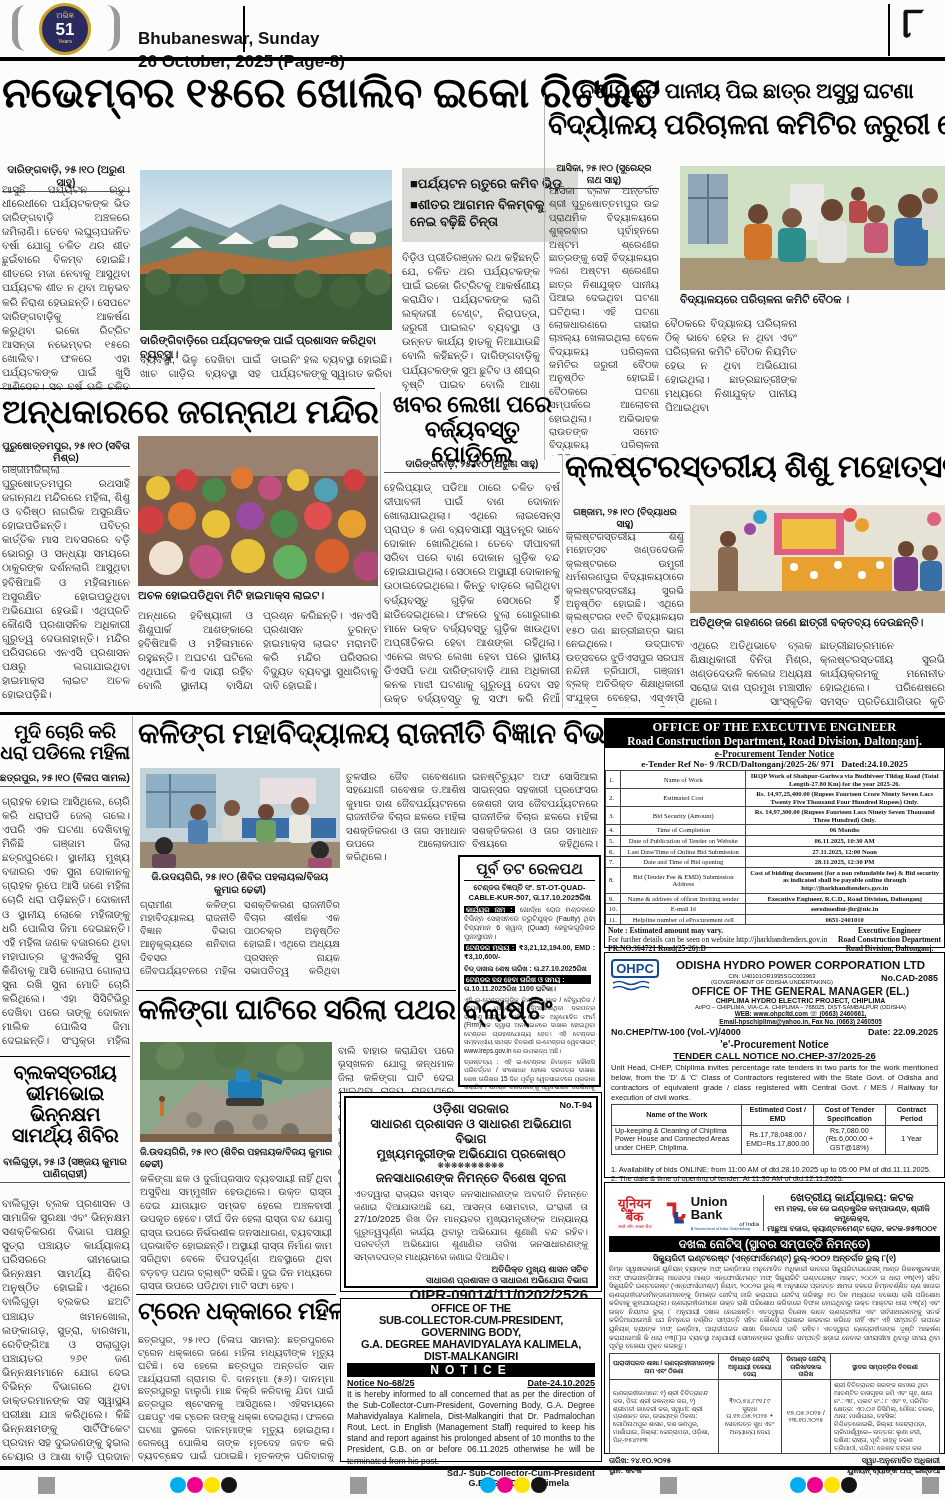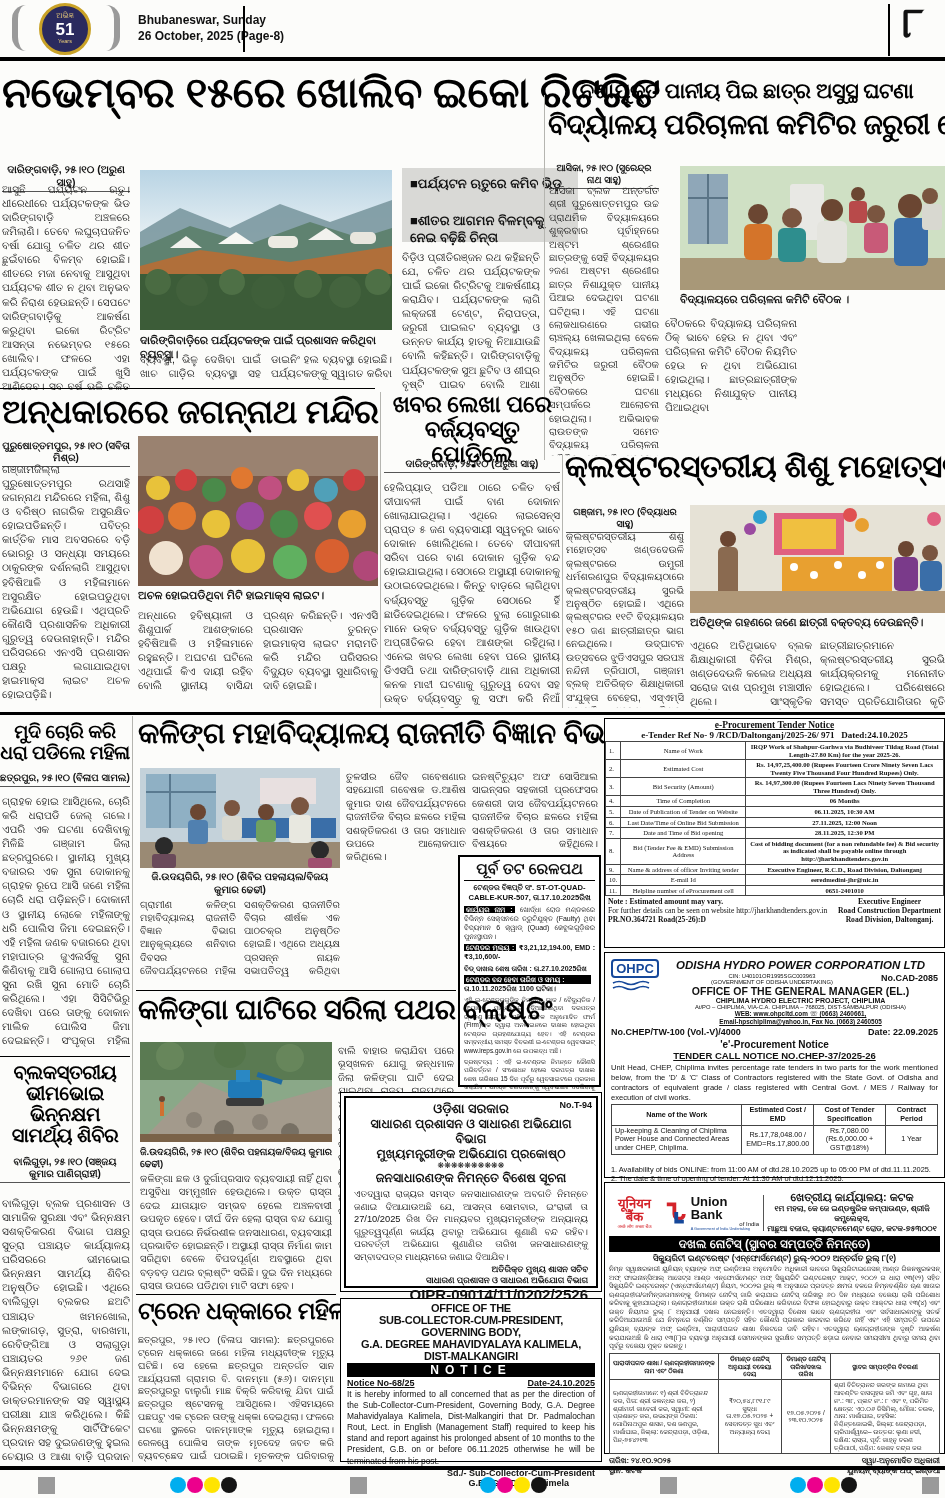--- a/index.html
+++ b/index.html
@@ -34,21 +34,21 @@
 
   <div class="abs" style="left:10px;top:3px;width:112px;height:52px;">
     <div class="abs" style="left:2px;top:2px;width:20px;height:46px;border-left:6px solid #9a9a9a;border-radius:14px 0 0 14px;"></div>
     <div class="abs" style="right:2px;top:2px;width:20px;height:46px;border-right:6px solid #9a9a9a;border-radius:0 14px 14px 0;"></div>
     <div class="abs" style="left:29px;top:0;width:52px;height:52px;border-radius:50%;background:#2a2a5e;border:3px solid #c9a227;box-sizing:border-box;text-align:center;">
       <div style="font-size:8px;color:#f0d27a;margin-top:5px;">ଅଭିଜ୍ଞ</div>
       <div style="font-size:17px;font-weight:bold;color:#fff;line-height:1;">51</div>
       <div style="font-size:5.5px;color:#f0d27a;">Years</div>
     </div>
   </div>
-  <div class="abs b" style="left:138px;top:12px;font-size:12px;line-height:1.35;">
+  <div class="abs b" style="left:138px;top:28px;font-size:17px;line-height:1.35;">
     <div>Bhubaneswar, Sunday</div>
     <div>26 October, 2025  (Page-8)</div>
   </div>
   <div class="abs" style="left:243px;top:6px;width:2px;height:46px;background:#000;"></div>
   <div class="abs" style="left:888px;top:4px;width:2px;height:52px;background:#000;"></div>
   <div class="abs b" style="left:902px;top:2px;font-size:42px;line-height:1;">୮</div>
   <div class="hrule" style="left:0;top:57px;width:945px;height:4px;"></div>
 
   <div class="abs headline" style="left:2px;top:70px;width:600px;font-size:42px;white-space:nowrap;">ନଭେମ୍ବର ୧୫ରେ ଖୋଲିବ ଇକୋ ରିଟ୍ରିଟ</div>
 
@@ -80,21 +80,21 @@
       <circle cx="168" cy="114" r="14" fill="#4a6b42"></circle>
         <circle cx="205" cy="122" r="16" fill="#44643e"></circle>
       <circle cx="238" cy="112" r="13" fill="#4e7046"></circle>
     </svg>
   </div>
   <div class="abs caption" style="left:140px;top:334px;width:252px;">ଦାରିଙ୍ଗିବାଡ଼ିରେ ପର୍ଯ୍ୟଟକଙ୍କ ପାଇଁ ପ୍ରଶାସନ କରିଥିବା ବ୍ୟବସ୍ଥା।</div>
   <div class="abs body-text j" style="left:140px;top:352px;width:252px;height:40px;column-count:2;column-gap:10px;overflow:hidden;">ବ୍ୟବସ୍ଥା, ଭିଳୁ ଦେଖିବା ପାଇଁ ଖାଚ ଗାଡ଼ିର ବ୍ୟବସ୍ଥା ସହ ଡାଇନିଂ ହଲ ବ୍ୟବସ୍ଥା ହୋଇଛି। ପର୍ଯ୍ୟଟକଙ୍କୁ ସ୍ୱାଗତ କରିବା ବ୍ୟବସ୍ଥା ସହ ବିଭିନ୍ନ ପର୍ଯ୍ୟଟନକ୍ଷେତ୍ର ବୁଲାଇବା ବ୍ୟବସ୍ଥାର ପ୍ରସ୍ତୁତି ଚାଲିଛି। ଇକୋ ରିଟ୍ରିଟରେ ତମ୍ବୁ ପକାଯିବା ସହ ସଜସଜା ଚାଲିଛି। ଇକୋ ରିଟ୍ରିଟର ଅଧ୍ୟକ୍ଷ ତଥା ଦାରିଙ୍ଗବାଡ଼ି</div>
 
   <div class="abs grey-box" style="left:402px;top:168px;width:176px;height:74px;padding:8px 8px;box-sizing:border-box;">
     <div class="b" style="font-size:13px;line-height:1.3;"><span>■</span><span>ପର୍ଯ୍ୟଟନ ଋତୁରେ କମିବ ଭିଡ଼</span></div>
-    <div class="b" style="font-size:13px;line-height:1.3;margin-top:20px;"><span>■</span><span>ଶୀତର ଆଗମନ ବିଳମ୍ବକୁ ନେଇ ବଢ଼ିଛି ଚିନ୍ତା</span></div>
+    <div class="b" style="font-size:13px;line-height:1.3;margin-top:4px;"><span>■</span><span>ଶୀତର ଆଗମନ ବିଳମ୍ବକୁ ନେଇ ବଢ଼ିଛି ଚିନ୍ତା</span></div>
   </div>
   <div class="abs body-text j" style="left:402px;top:250px;width:138px;height:142px;overflow:hidden;">ବିଡ଼ିଓ ପ୍ରୀତିରଞ୍ଜନ ରଥ କହିଛନ୍ତି ଯେ, ଚଳିତ ଥର ପର୍ଯ୍ୟଟକଙ୍କ ପାଇଁ ଇକୋ ରିଟ୍ରିଟକୁ ଆକର୍ଷଣୀୟ କରାଯିବ। ପର୍ଯ୍ୟଟକଙ୍କ ଲାଗି ଲକ୍ଜରୀ ଟେଣ୍ଟ, ନିରାପତ୍ତା, ଜରୁରୀ ପାଇଲଟ ବ୍ୟବସ୍ଥା ଓ ଉନ୍ନତ କାର୍ଯ୍ୟ ହାତକୁ ନିଆଯାଉଛି ବୋଲି କହିଛନ୍ତି। ଦାରିଙ୍ଗବାଡ଼ିକୁ ପର୍ଯ୍ୟଟକଙ୍କ ସୁଅ ଛୁଟିବ ଓ ଶୀଘ୍ର ବୃଷ୍ଟି ପାଇବ ବୋଲି ଆଶା କରାଯାଉଛି।</div>
 
   <div class="vrule" style="left:544px;top:95px;height:365px;"></div>
 
   <div class="abs headline c" style="left:548px;top:80px;width:397px;font-size:21px;">ନିଶାଯୁକ୍ତ ପାନୀୟ ପିଇ ଛାତ୍ର ଅସୁସ୍ଥ ଘଟଣା</div>
   <div class="abs headline c" style="left:548px;top:110px;width:397px;font-size:28px;white-space:nowrap;">ବିଦ୍ୟାଳୟ ପରିଚାଳନା କମିଟିର ଜରୁରୀ ବୈଠକ</div>
 
   <div class="abs dateline" style="left:549px;top:162px;width:110px;font-size:9.5px;">ଆସିକା, ୨୫।୧୦ (ସୁରେନ୍ଦ୍ର ନାଥ ସାହୁ)</div>
   <div class="abs body-text j" style="left:549px;top:184px;width:110px;height:272px;font-size:10px;overflow:hidden;">ଆସିକା ବ୍ଲକ ଅନ୍ତର୍ଗତ ଶ୍ରୀ ପୁରୁଷୋତ୍ତମପୁର ଉଚ୍ଚ ପ୍ରାଥମିକ ବିଦ୍ୟାଳୟରେ ଶୁକ୍ରବାର ପୂର୍ବାହ୍ନରେ ଅଷ୍ଟମ ଶ୍ରେଣୀର ଛାତ୍ରଙ୍କୁ ସେହି ବିଦ୍ୟାଳୟର ୨ଜଣ ଅଷ୍ଟମ ଶ୍ରେଣୀର ଛାତ୍ର ନିଶାଯୁକ୍ତ ପାନୀୟ ପିଆଇ ଦେଇଥିବା ଘଟଣା ଘଟିଥିଲା। ଏହି ଘଟଣା ଲୋକଧାରଣରେ ଗଭୀର ଚାଞ୍ଚଲ୍ୟ ଖେଳାଇଥିଲା ବେଳେ ବିଦ୍ୟାଳୟ ପରିଚାଳନା କମିଟିର ଜରୁରୀ ବୈଠକ ଅନୁଷ୍ଠିତ ହୋଇଛି। ବୈଠକରେ ଘଟଣା ସମ୍ପର୍କରେ ଆଲୋଚନା ହୋଇଥିଲା। ଅଭିଭାବକ ରାଉତଙ୍କ ସମେତ ବିଦ୍ୟାଳୟ ପରିଚାଳନା କମିଟିର ସଭାପତି ସନ୍ତୋଷ ବେହେରା, ବହୁ ଅଭିଭାବକ, ଗ୍ରାମବାସୀ ଓ ବିଦ୍ୟାଳୟର ଶିକ୍ଷୟିତ୍ରୀ ଉପସ୍ଥିତ ଥିଲେ।</div>
@@ -205,21 +205,21 @@
 
   <div class="hrule" style="left:0;top:712px;width:945px;height:3px;"></div>
 
   <div class="abs headline c" style="left:0;top:722px;width:130px;font-size:19px;">ମୁଦି ଚୋରି କରି ଧରା ପଡିଲେ ମହିଳା</div>
   <div class="abs dateline" style="left:0;top:772px;width:130px;font-size:10px;">ଛତ୍ରପୁର, ୨୫।୧୦ (ବିଳାପ ସାମଲ)</div>
   <div class="abs body-text j" style="left:2px;top:794px;width:128px;height:254px;overflow:hidden;">ଗ୍ରାହକ ହୋଇ ଆସିଥିଲେ, ଚୋରି କରି ଧରାପଡି ଜେଲ୍ ଗଲେ। ଏପରି ଏକ ଘଟଣା ଦେଖିବାକୁ ମିଳିଛି ଗଞ୍ଜାମ ଜିଲା ଛତ୍ରପୁରରେ। ସ୍ଥାନୀୟ ମୁଖ୍ୟ ବଜାରର ଏକ ସୁନା ଦୋକାନକୁ ଗ୍ରାହକ ରୂପେ ଆସି ଜଣେ ମହିଳା ଚୋରି ଧରା ପଡ଼ିଛନ୍ତି। ଦୋକାନୀ ଓ ସ୍ଥାନୀୟ ଲୋକେ ମହିଳାଙ୍କୁ ଧରି ପୋଲିସ ଜିମା ଦେଇଛନ୍ତି। ଏହି ମହିଳା ଜଣକ ବଜାରରେ ଥିବା ମହାପାତ୍ର ଜୁଏଲର୍ସକୁ ସୁନା କିଣିବାକୁ ଆସି ଗୋଲାପ ଗୋଲାପ ସୁନା ରଖି ସୁନା ମୋତି ଚୋରି କରିଥିଲେ। ଏହା ସିସିଟିଭିରୁ ଦେଖିବା ପରେ ତାଙ୍କୁ ଦୋକାନ ମାଲିକ ପୋଲିସ ଜିମା ଦେଇଛନ୍ତି। ସଂପୃକ୍ତା ମହିଳା ଜଣକ ଗଞ୍ଜାମ ଥାନା ଅଞ୍ଚଳର ବୋଲି ଜଣାପଡିଛି। ସେ ଉକ୍ତ ସୁନା ଦୋକାନକୁ ୪ ଥର ଆସିଥିବା ଜଣାପଡିଛି। ତେବେ ଏନେଇ ଥାନାରେ କୌଣସି ଅଭିଯୋଗ ହୋଇନାହିଁ।</div>
 
   <div class="hrule" style="left:0;top:1056px;width:130px;height:1px;"></div>
 
   <div class="abs headline c" style="left:0;top:1062px;width:130px;font-size:19.5px;">ବ୍ଲକସ୍ତରୀୟ ଭୀମଭୋଇ ଭିନ୍ନକ୍ଷମ ସାମର୍ଥ୍ୟ ଶିବିର</div>
-  <div class="abs dateline" style="left:0;top:1156px;width:130px;font-size:10px;white-space:pre-line;">ବାଲିଗୁଡ଼ା, ୨୫।୧୦ (ସଞ୍ଜୟ କୁମାର ପାଣିଗ୍ରାହୀ)</div>
+  <div class="abs dateline" style="left:0;top:1156px;width:130px;font-size:10px;white-space:pre-line;">ବାଲିଗୁଡ଼ା, ୨୫।3 (ସଞ୍ଜୟ କୁମାର ପାଣିଗ୍ରାହୀ)</div>
   <div class="abs body-text j" style="left:2px;top:1196px;width:128px;height:266px;overflow:hidden;">ବାଲିଗୁଡ଼ା ବ୍ଲକ ପ୍ରଶାସନ ଓ ସାମାଜିକ ସୁରକ୍ଷା ଏବଂ ଭିନ୍ନକ୍ଷମ ସଶକ୍ତିକରଣ ବିଭାଗ ପକ୍ଷରୁ ସୁତ୍ରା ପଞ୍ଚାୟତ କାର୍ଯ୍ୟାଳୟ ପରିସରରେ ଭୀମଭୋଇ ଭିନ୍ନକ୍ଷମ ସାମର୍ଥ୍ୟ ଶିବିର ଅନୁଷ୍ଠିତ ହୋଇଛି। ଏଥିରେ ବାଲିଗୁଡ଼ା ବ୍ଲକର ଛଅଟି ପଞ୍ଚାୟତ ଖମନଖୋଲ, ଲଙ୍କାଗଡ଼, ସୁତ୍ରା, ବାରଖମା, ରେବିଙ୍ଗିଆ ଓ ସଲାଗୁଡ଼ା ପଞ୍ଚାୟତର ୨୬୧ ଜଣ ଭିନ୍ନକ୍ଷମମାନେ ଯୋଗ ଦେଇ ବିଭିନ୍ନ ବିଭାଗରେ ଥିବା ଡାକ୍ତରମାନଙ୍କ ସହ ସ୍ୱାସ୍ଥ୍ୟ ପରୀକ୍ଷା ଯାଞ୍ଚ କରିଥିଲେ। କିଛି ଭିନ୍ନକ୍ଷମଙ୍କୁ ସାର୍ଟିଫିକେଟ ପ୍ରଦାନ ସହ ଦୁଇଜଣଙ୍କୁ ହୁଇଲ ଚେୟାର ଓ ଆଶା ବାଡ଼ି ପ୍ରଦାନ କରାଯାଇଥିଲା। ଏହି ଶିବିରରେ କନ୍ଧମାଳ ଜିଲା ମଙ୍ଗଳ ସମାଜ ସୁରକ୍ଷା ବିଭାଗ ଅଧିକାରୀ, ବାଲିଗୁଡ଼ା ଗୋଷ୍ଠୀ ଉନ୍ନୟନ ଅଧିକାରୀ, ଅତିରିକ୍ତ ଗୋଷ୍ଠୀ ଉନ୍ନୟନ ଅଧିକାରୀଙ୍କ ସମେତ ବାଲିଗୁଡ଼ା ବ୍ଲକ ପ୍ରଶାସନ ଓ ସମସ୍ତ ଅଧିକାରୀ ମାନେ ଯୋଗଦେଇ ପରିଚାଳନାରେ ସହଯୋଗ କରିଥିଲେ।</div>
 
   <div class="vrule" style="left:132px;top:716px;height:746px;"></div>
 
   <div class="abs headline" style="left:138px;top:718px;width:462px;font-size:29px;white-space:nowrap;">କଳିଙ୍ଗ ମହାବିଦ୍ୟାଳୟ ରାଜନୀତି ବିଜ୍ଞାନ ବିଭାଗର ପାଠଚକ୍ର</div>
 
   <div class="photo" style="left:140px;top:768px;width:200px;height:100px;">
     <svg width="200" height="100" viewBox="0 0 200 100">
       <rect width="200" height="100" fill="#c4d2da"></rect>
       <rect x="6" y="6" width="70" height="54" fill="#8fb0c4"></rect>
@@ -330,20 +330,24 @@
     <div style="display:flex;justify-content:space-between;font-size:9px;font-weight:bold;">
       <span style="text-decoration:underline;">Notice No-68/25</span>
       <span style="text-decoration:underline;">Date-24.10.2025</span>
     </div>
     <div class="j" style="font-size:8.4px;line-height:1.32;margin-top:1px;">It is hereby informed to all concerned that as per the direction of the Sub-Collector-Cum-President, Governing Body, G.A. Degree Mahavidyalaya Kalimela, Dist-Malkangiri that Dr. Padmalochan Rout, Lect. in English (Management Staff) required to keep his stand and report against his prolonged absent of 10 months to the President, G.B. on or before 06.11.2025 otherwise he will be terminated from his post.</div>
     <div class="r b" style="font-size:9px;margin-top:1px;">Sd./- Sub-Collector-Cum-President</div>
     <div class="r b" style="font-size:9px;padding-right:26px;">G.B., G.A.D.M. Kalimela</div>
   </div>
 
   <div class="adbox serif" style="left:604px;top:718px;width:341px;height:230px;border-width:1.5px;padding:0;">
+    <div class="inv c" style="padding:1px 0;">
+      <div class="b" style="font-size:12.5px;">OFFICE OF THE EXECUTIVE ENGINEER</div>
+      <div class="b" style="font-size:11.5px;">Road Construction Department, Road Division, Daltonganj.</div>
+    </div>
     <div class="b c" style="font-size:9.5px;text-decoration:underline;margin-top:1px;">e-Procurement Tender Notice</div>
     <div class="c" style="font-size:9px;font-weight:bold;">
       <span>e-Tender Ref No- 9 /RCD/Daltonganj/2025-26/ 971</span>&nbsp;&nbsp;&nbsp;<span>Dated:24.10.2025</span>
     </div>
     <table class="nt" style="font-size:6.6px;line-height:1.15;margin-top:1px;">
       <tbody>
           <tr>
             <td style="width:4%;">1.</td>
             <td class="c" style="width:37%;">Name of Work</td>
             <td class="c b">IRQP Work of Shahpur-Garhwa via Budhiveer Tildag Road (Total Length-27.80 Km) for the year 2025-26.</td>
@@ -417,21 +421,21 @@
   <div class="adbox" style="left:604px;top:952px;width:341px;height:226px;border-width:1.5px;padding:2px 6px;">
     <div style="display:flex;">
       <div style="width:52px;flex:none;padding-top:4px;">
         <div style="border:2px solid #16489a;border-radius:4px;width:44px;text-align:center;font-weight:bold;color:#16489a;font-size:13px;">OHPC</div>
         <svg width="44" height="12" viewBox="0 0 44 12">
             <path d="M2 3 Q8 0 14 3 T26 3 T38 3" stroke="#16489a" fill="none" stroke-width="1.6"></path>
             <path d="M2 8 Q8 5 14 8 T26 8 T38 8" stroke="#16489a" fill="none" stroke-width="1.6"></path>
           </svg>
       </div>
       <div style="flex:1;text-align:center;">
-        <span class="b" style="font-size:11.5px;font-style:italic;">ODISHA HYDRO POWER CORPORATION LTD</span>
+        <span class="b" style="font-size:11.5px;">ODISHA HYDRO POWER CORPORATION LTD</span>
         <span class="b" style="font-size:9px;float:right;">No.CAD-2085</span>
         <div style="font-size:5.8px;">CIN: U40101OR1995SGC003963</div>
         <div style="font-size:5.8px;">(GOVERNMENT OF ODISHA UNDERTAKING)</div>
         <div class="b" style="font-size:10.5px;">OFFICE OF THE GENERAL MANAGER (EL.)</div>
         <div class="b" style="font-size:7px;">CHIPLIMA HYDRO ELECTRIC PROJECT, CHIPLIMA</div>
         <div style="font-size:5.8px;">At/PO – CHIPLIMA, VIA-C.A. CHIPLIMA – 768025, DIST-SAMBALPUR (ODISHA)</div>
         <div class="b" style="font-size:6.4px;text-decoration:underline;">WEB: www.ohpcltd.com ☏ (0663) 2460661,</div>
         <div class="b" style="font-size:6.4px;text-decoration:underline;">Email-hpschiplima@yahoo.in, Fax No. (0663) 2460505</div>
       </div>
     </div>

